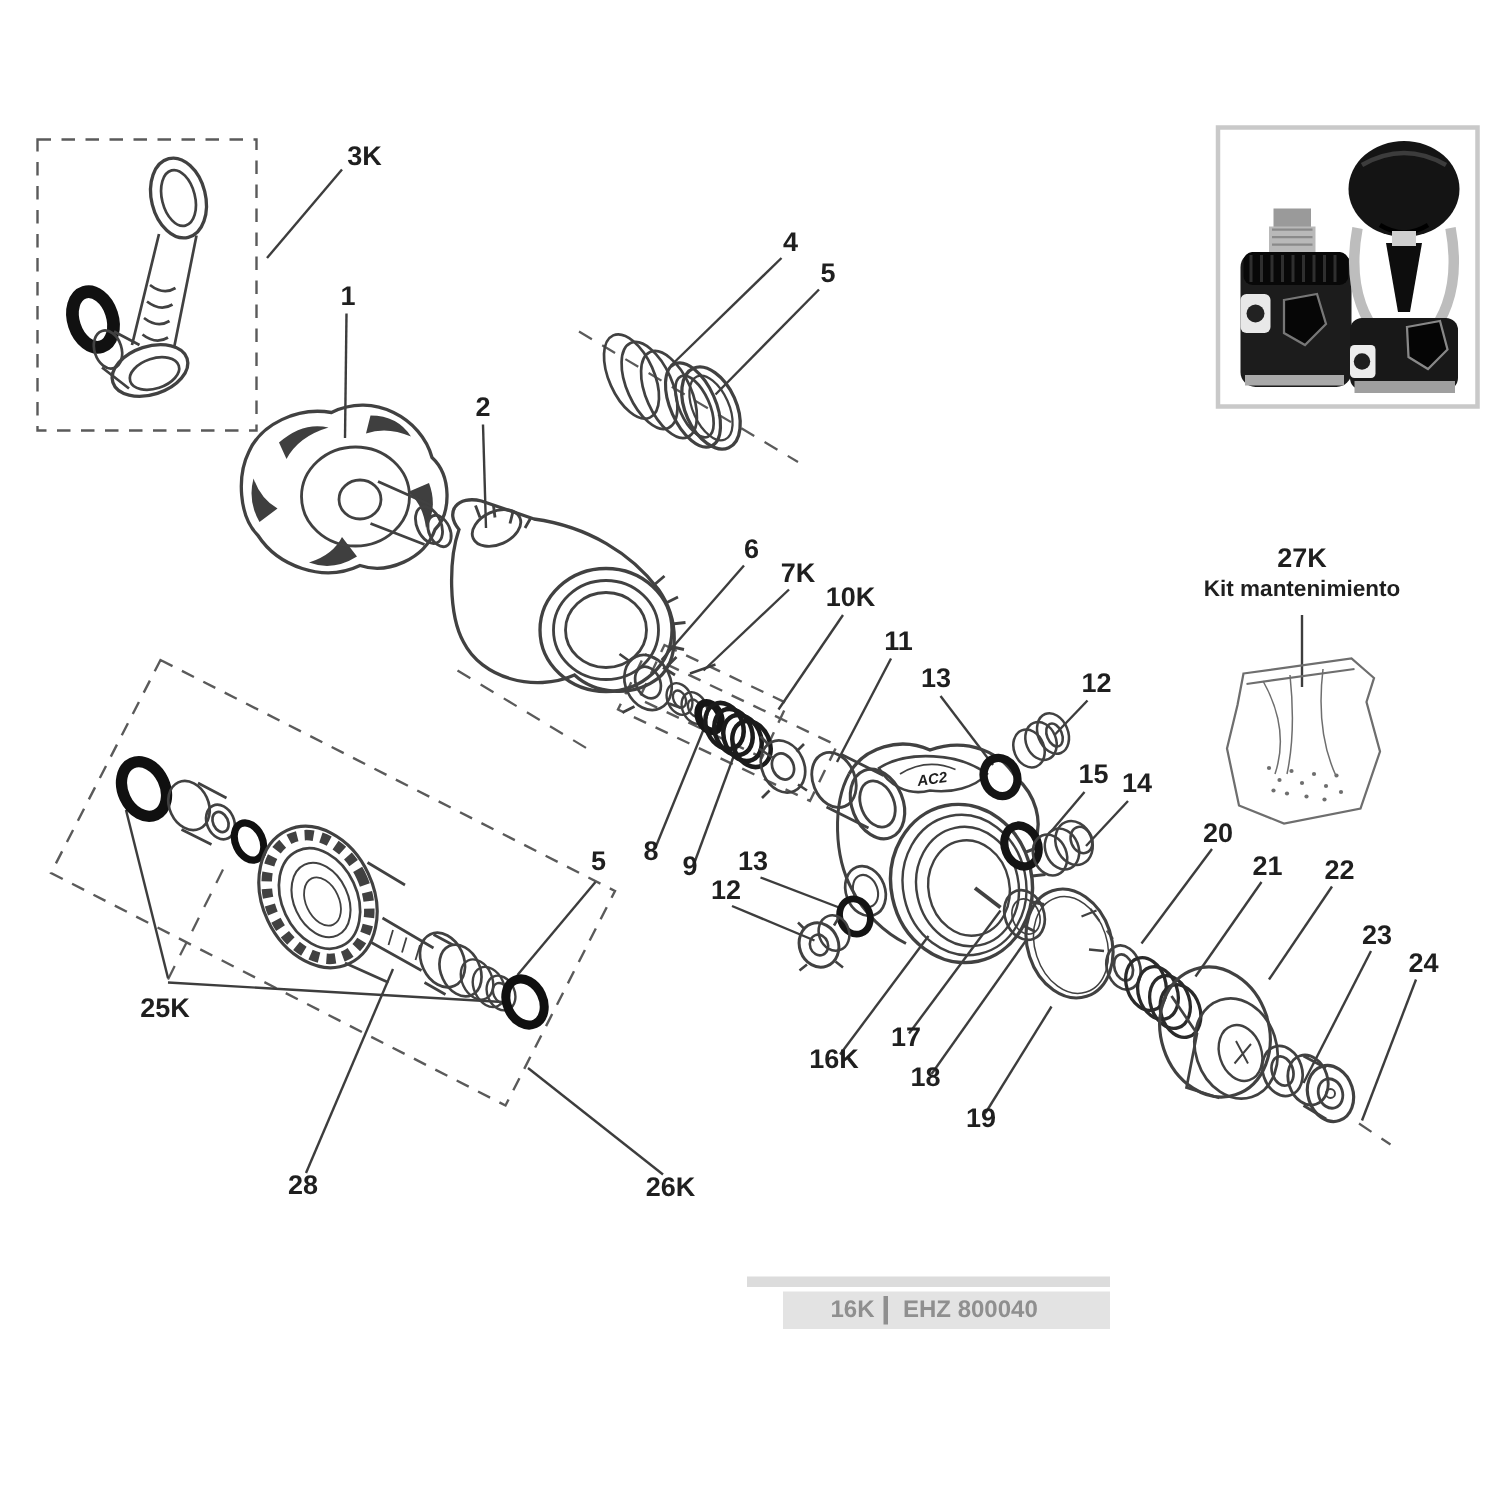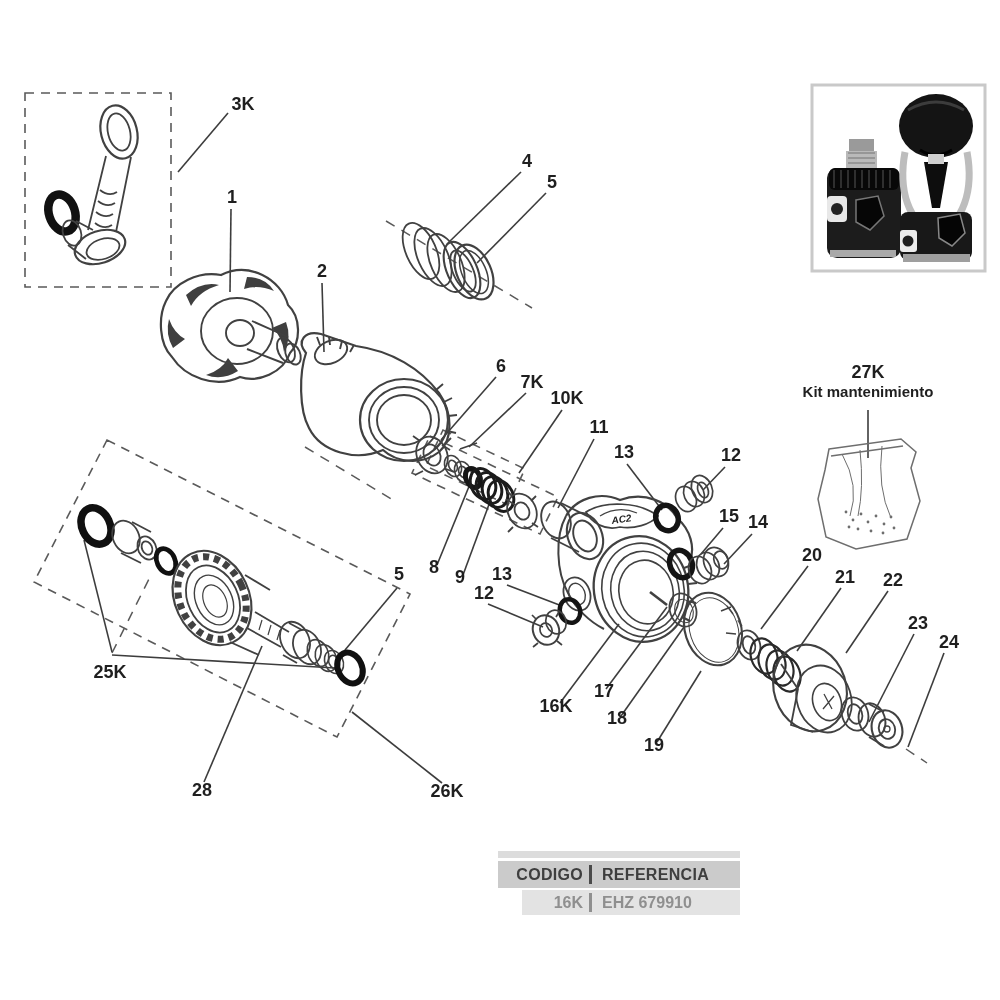--- a/index.html
+++ b/index.html
@@ -363,25 +363,20 @@
     <text class="part-label" x="110" y="678">25K</text>
     <text class="part-label" x="202" y="796">28</text>
     <text class="part-label" x="447" y="797">26K</text>
     <text class="part-label" x="868" y="378">27K</text>
     <text class="kit-note" x="868" y="397">Kit mantenimiento</text>
   </g>
 </svg>
 
   <div class="ref-table">
     <div class="ref-strip"></div>
-    <div class="ref-header">
-      <div class="ref-c1">CODIGO</div>
-      <div class="ref-div"></div>
-      <div class="ref-c2">REFERENCIA</div>
-    </div>
     <div class="ref-row">
       <div class="ref-c1">16K</div>
       <div class="ref-div"></div>
-      <div class="ref-c2">EHZ 679910</div>
+      <div class="ref-c2">EHZ 800040</div>
     </div>
   </div>
 
 </div>
 
 </body></html>

